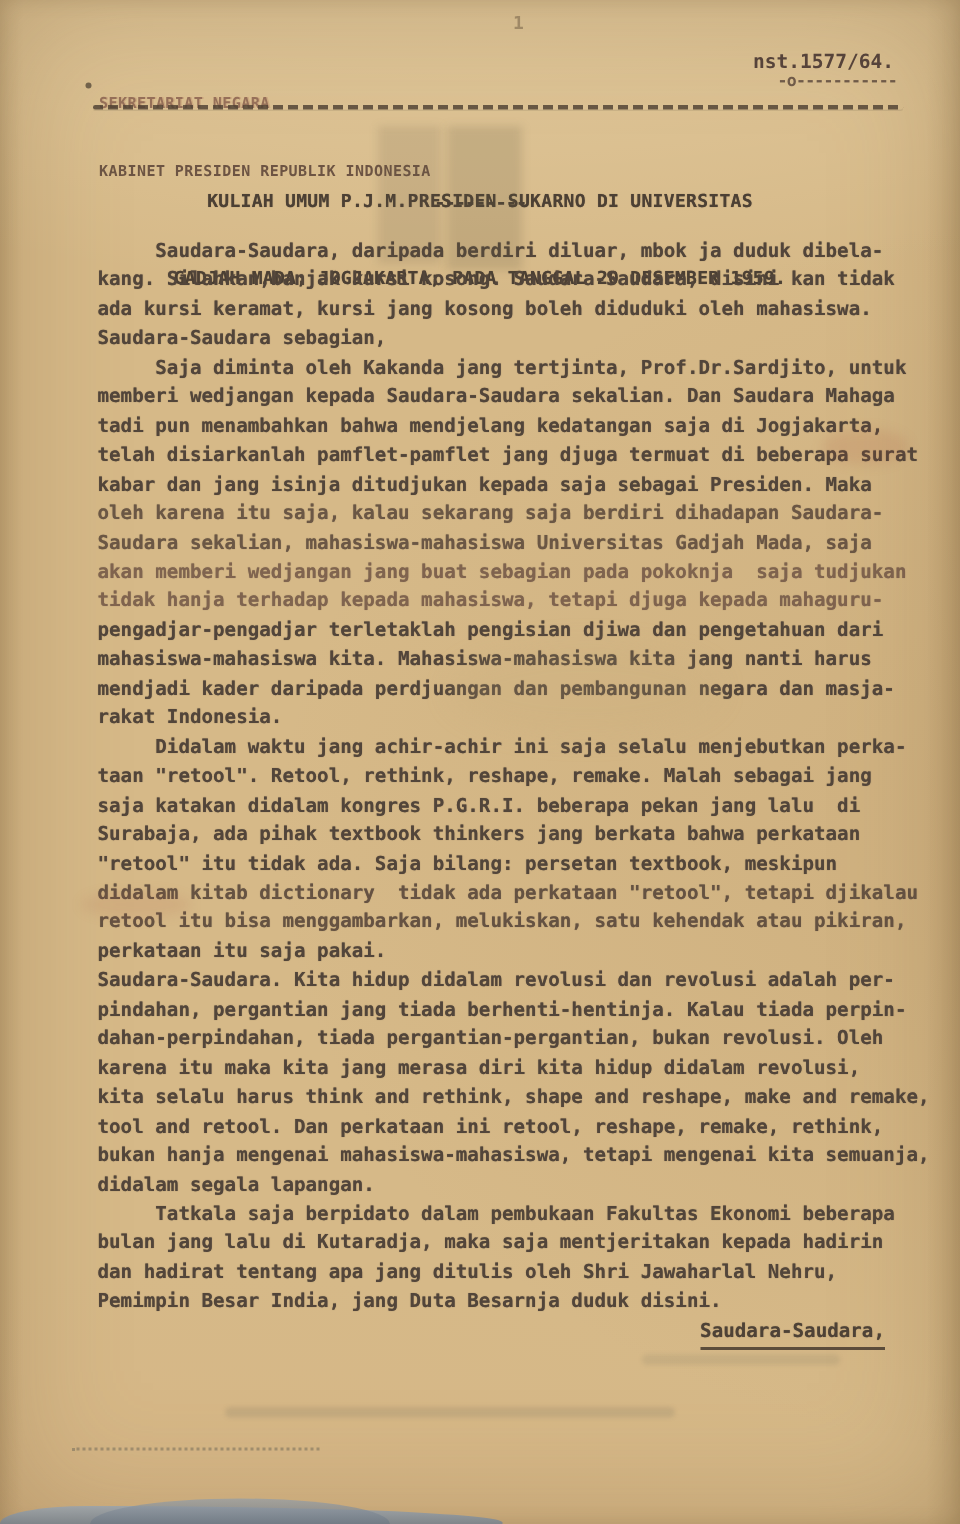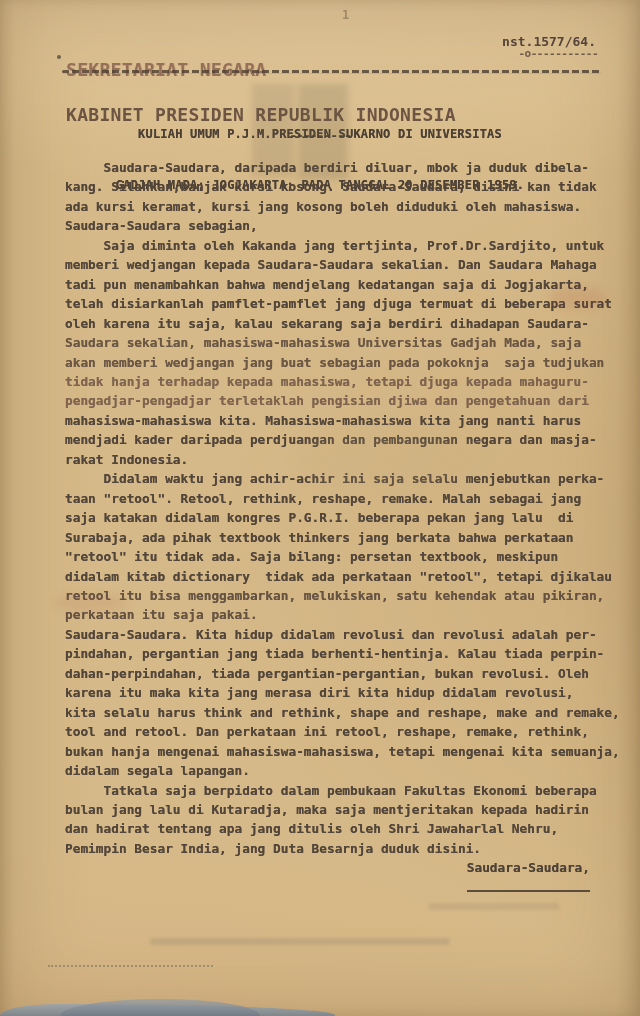--- a/index.html
+++ b/index.html
@@ -13,21 +13,21 @@
       radial-gradient(1000px 420px at 15% 108%, rgba(214,164,122,0.20), transparent 60%),
       linear-gradient(90deg, rgba(120,95,55,0.14) 0, transparent 2.5%, transparent 96.5%, rgba(120,95,55,0.20) 100%),
       linear-gradient(#d6b988,#d6b988);
     background-color:#d6b988;
     box-shadow: inset 0 0 85px rgba(120,92,52,0.33), inset 0 0 12px rgba(110,85,48,0.22);
     font-family:"DejaVu Sans Mono", monospace;
   }
   
   .org{
     position:absolute;left:66px;top:32px;
-    font-size:18px;line-height:15px;font-weight:bold;
+    font-size:10px;line-height:15px;font-weight:bold;
     letter-spacing:0.3px;white-space:pre;
   }
   .org-1{color:#7c5244;opacity:.72;text-shadow:1px 0 0 rgba(150,80,60,0.25);}
   .org-2{color:#5e4639;opacity:.88;}
   .doc-num{
     position:absolute;right:44px;top:35px;text-align:right;
     font-size:13px;font-weight:bold;color:#56433a;line-height:13px;white-space:pre;
   }
   .doc-num-u{
     position:absolute;right:42px;top:47px;text-align:right;
@@ -69,21 +69,21 @@
   .body-lines .line:nth-child(12),
   .body-lines .line:nth-child(13){color:#6b4f41;opacity:.8;}
   .body-lines .line:nth-child(23),
   .body-lines .line:nth-child(24){color:#5a483b;opacity:.9;}
   .sig-row{
     text-align:right;padding-right:40px;
     font-size:12.8px;line-height:19.45px;font-weight:bold;color:#4e4236;
   }
   .sig{
     display:inline-block;border-bottom:2px solid rgba(70,58,46,0.85);
-    padding-bottom:12px;white-space:pre;
+    padding-bottom:1px;white-space:pre;
     text-shadow:0 0 0.6px rgba(78,66,55,0.75);
     text-align:center;
   }
   
   .stain{position:absolute;pointer-events:none;}
   .stain-title-a{left:252px;top:84px;width:42px;height:92px;background:rgba(100,88,64,0.15);filter:blur(3px);}
   .stain-title-b{left:298px;top:84px;width:50px;height:96px;background:rgba(100,88,64,0.19);filter:blur(3px);}
   .stain-red-1{left:548px;top:286px;width:58px;height:24px;background:rgba(170,80,55,0.13);filter:blur(4px);border-radius:50%;}
   .stain-red-2{left:54px;top:594px;width:74px;height:18px;background:rgba(170,80,55,0.10);filter:blur(4px);border-radius:50%;}
   .stain-mid{left:300px;top:430px;width:180px;height:60px;background:rgba(200,170,120,0.18);filter:blur(9px);border-radius:50%;}
@@ -130,20 +130,21 @@
   <div class="body">
     <div class="body-lines">
         <div class="line">     Saudara-Saudara, daripada berdiri diluar, mbok ja duduk dibela-</div>
         <div class="line">kang. Silahkan,banjak kursi kosong. Saudara-Saudara, disini kan tidak</div>
         <div class="line">ada kursi keramat, kursi jang kosong boleh diduduki oleh mahasiswa.</div>
         <div class="line">Saudara-Saudara sebagian,</div>
         <div class="line">     Saja diminta oleh Kakanda jang tertjinta, Prof.Dr.Sardjito, untuk</div>
         <div class="line">memberi wedjangan kepada Saudara-Saudara sekalian. Dan Saudara Mahaga</div>
         <div class="line">tadi pun menambahkan bahwa mendjelang kedatangan saja di Jogjakarta,</div>
         <div class="line">telah disiarkanlah pamflet-pamflet jang djuga termuat di beberapa surat</div>
+        <div class="line">kabar dan jang isinja ditudjukan kepada saja sebagai Presiden. Maka</div>
         <div class="line">oleh karena itu saja, kalau sekarang saja berdiri dihadapan Saudara-</div>
         <div class="line">Saudara sekalian, mahasiswa-mahasiswa Universitas Gadjah Mada, saja</div>
         <div class="line">akan memberi wedjangan jang buat sebagian pada pokoknja  saja tudjukan</div>
         <div class="line">tidak hanja terhadap kepada mahasiswa, tetapi djuga kepada mahaguru-</div>
         <div class="line">pengadjar-pengadjar terletaklah pengisian djiwa dan pengetahuan dari</div>
         <div class="line">mahasiswa-mahasiswa kita. Mahasiswa-mahasiswa kita jang nanti harus</div>
         <div class="line">mendjadi kader daripada perdjuangan dan pembangunan negara dan masja-</div>
         <div class="line">rakat Indonesia.</div>
         <div class="line">     Didalam waktu jang achir-achir ini saja selalu menjebutkan perka-</div>
         <div class="line">taan "retool". Retool, rethink, reshape, remake. Malah sebagai jang</div>

